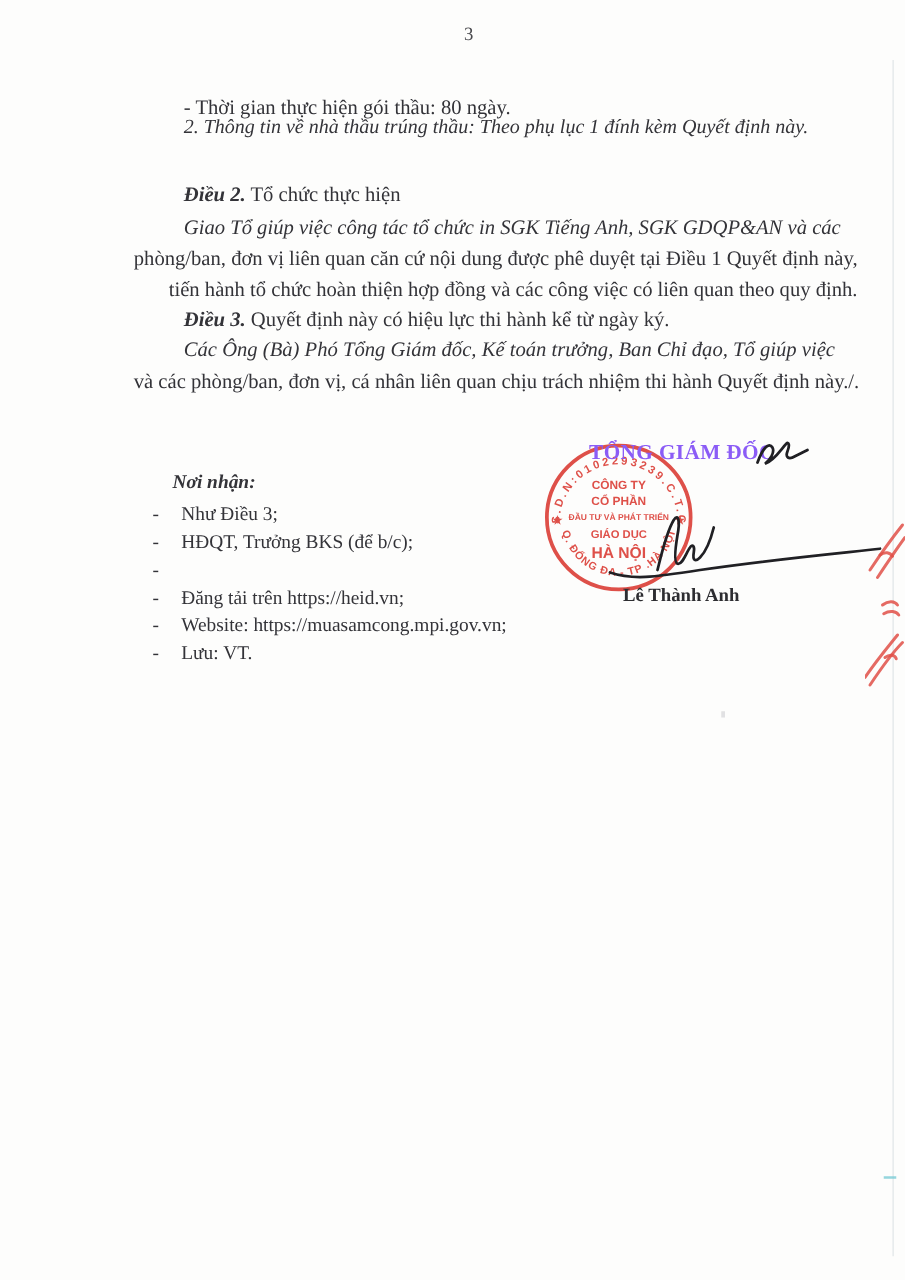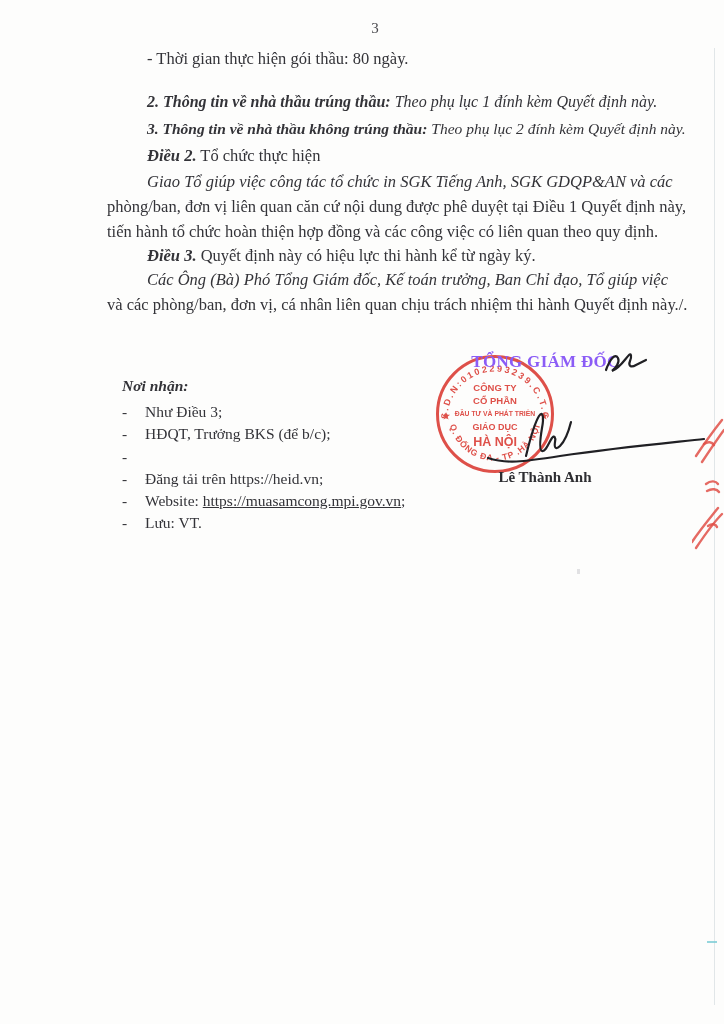--- a/index.html
+++ b/index.html
@@ -14,32 +14,32 @@
   .abs{position:absolute;}
   
   .pageno{left:360px;top:20px;width:30px;text-align:center;font-size:15px;color:#4a4a4e;}
   .bline{left:107px;width:543px;font-size:16.5px;line-height:25px;white-space:nowrap;}
   .ind{padding-left:40px;}
   .jline{
     left:107px;width:543px;font-size:16.5px;line-height:25px;
     white-space:nowrap;text-align:justify;text-align-last:justify;
   }
   .jind{padding-left:40px;width:503px;font-style:italic;}
-  .jlast{text-align-last:left;}
+  .jlast{text-align-last:left;margin-left:28px;}
   .b{font-weight:bold;font-style:italic;}
-  .bi{font-weight:bold;font-style:italic;}
+  .bi{font-weight:normal;font-style:italic;}
   .it{font-style:italic;}
   .fs16{font-size:16px;}
   .fs155{font-size:15.5px;}
   
   .recips{left:122px;top:377px;width:310px;font-size:15.5px;}
-  .rhead{font-weight:bold;font-style:italic;margin:0 0 6px 0;font-size:15.5px;}
+  .rhead{font-weight:bold;font-style:italic;margin:0 0 6px 16px;font-size:15.5px;}
   .rrow{display:flex;line-height:22.3px;}
   .rdash{width:23px;flex:none;}
-  .u{text-decoration:underline;}
+  .u{}
   
   .sig-title{left:468px;top:352px;width:155px;text-align:center;
     font-weight:bold;font-size:17px;letter-spacing:.3px;color:#8b5cf6;z-index:3;}
   .sig-name{left:467px;top:469px;width:156px;text-align:center;
     font-weight:bold;font-size:15px;color:#2d2d31;z-index:3;}
   .stamp{left:434px;top:353px;z-index:2;opacity:.93;}
   .stamp text{fill:#dc433c;font-family:"Liberation Sans",sans-serif;font-weight:bold;}
   .st-arc{font-size:9px;letter-spacing:2.2px;}
   .st-arc-b{font-size:8.6px;letter-spacing:.8px;}
   .st-star{font-size:9px;}
@@ -57,31 +57,28 @@
   .redmarks{left:692px;top:418px;z-index:1;}
   .redmarks path{fill:none;stroke:#e05048;stroke-width:2.4;stroke-linecap:round;opacity:.85;}
 </style>
 </head>
 <body>
 
 <div class="page">
 
   <div class="abs pageno">3</div>
 
-  <div class="abs bline ind" style="top:46px">
+  <div class="abs bline ind" style="top:73px">
     <span>- Thời gian thực hiện gói thầu: 80 ngày.</span>
   </div>
 
   <div class="abs bline ind fs16" style="top:89px">
     <span class="bi">2. Thông tin về nhà thầu trúng thầu:</span><span class="it"> Theo phụ lục 1 đính kèm Quyết định này.</span>
   </div>
 
-  <div class="abs bline ind fs155" style="top:116px">
-    <span class="bi">3. Thông tin về nhà thầu không trúng thầu:</span><span class="it"> Theo phụ lục 2 đính kèm Quyết định này.</span>
-  </div>
 
   <div class="abs bline ind" style="top:143px">
     <span class="b">Điều 2.</span><span> Tổ chức thực hiện</span>
   </div>
 
   <div class="abs jline jind" style="top:169px">Giao Tổ giúp việc công tác tổ chức in SGK Tiếng Anh, SGK GDQP&amp;AN và các</div>
   <div class="abs jline" style="top:194px">phòng/ban, đơn vị liên quan căn cứ nội dung được phê duyệt tại Điều 1 Quyết định này,</div>
   <div class="abs jline jlast" style="top:219px">tiến hành tổ chức hoàn thiện hợp đồng và các công việc có liên quan theo quy định.</div>
 
   <div class="abs bline ind" style="top:243px">

